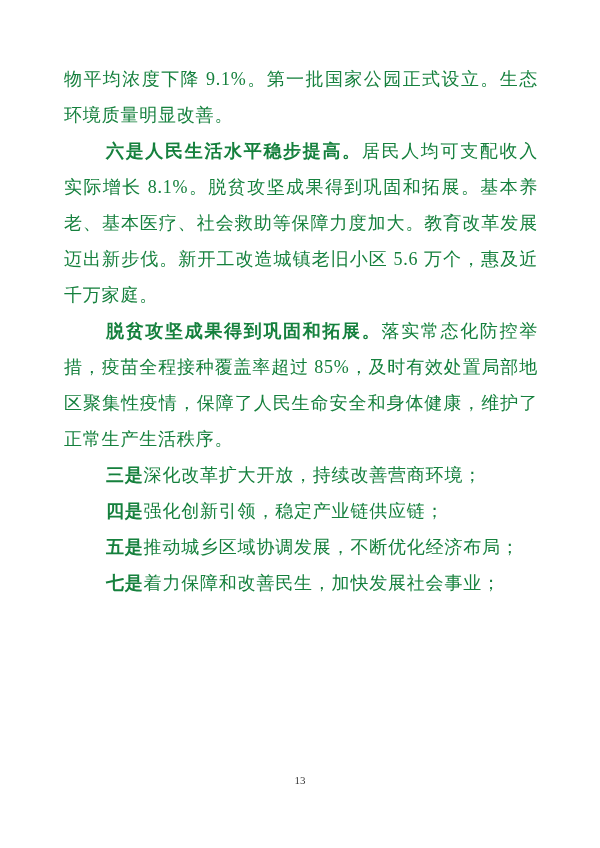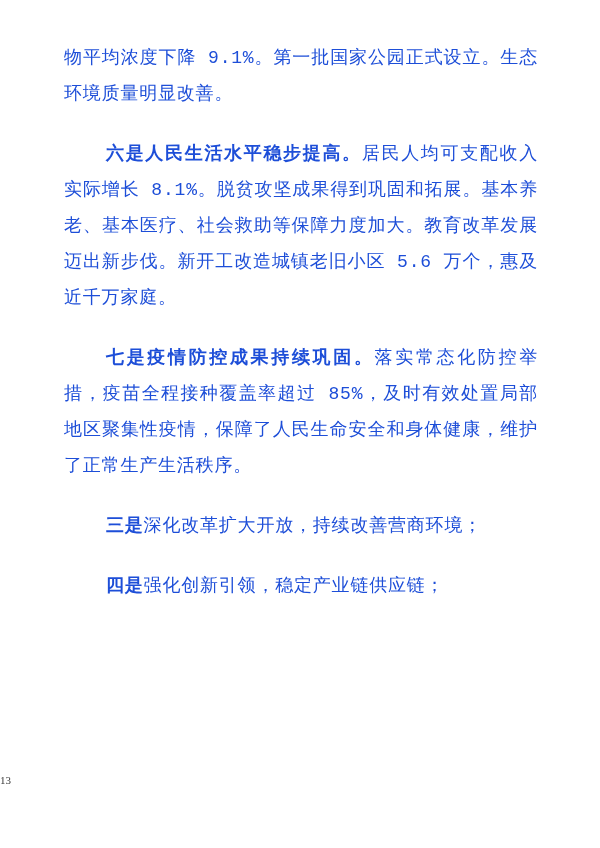--- a/index.html
+++ b/index.html
@@ -13,51 +13,53 @@
     font-family: "Liberation Serif", "DejaVu Serif", serif;
   }
   .page {
     position: absolute;
     inset: 0;
     background: #ffffff;
   }
   .text-block {
     position: absolute;
     left: 64px;
-    top: 40px;
+    top: 61px;
     width: 474px;
-    color: #1d4ed8;
-    font-family: Liberation Mono, monospace;
+    color: #15803d;
   }
   .para {
     margin: 0;
     font-size: 18px;
     line-height: 36px;
     letter-spacing: 0.8px;
     text-align: justify;
     text-justify: inter-character;
   }
-  .para.indent { text-indent: 42px; margin-top: 24px; }
+  .para.indent { text-indent: 42px; }
   .seg-bold { font-weight: bold; }
   .page-number {
     position: absolute;
     left: 0;
     right: 0;
     top: 773px;
+    text-align: center;
     font-size: 11px;
     line-height: 14px;
     color: #3a3a3a;
     letter-spacing: 0;
   }
 </style>
 </head>
 <body>
 
 <main class="page">
   <section class="text-block" id="text-block">
       <p class="para"><span class="seg">物平均浓度下降 9.1%。第一批国家公园正式设立。生态环境质量明显改善。</span></p>
       <p class="para indent"><span class="seg seg-bold">六是人民生活水平稳步提高。</span><span class="seg">居民人均可支配收入实际增长 8.1%。脱贫攻坚成果得到巩固和拓展。基本养老、基本医疗、社会救助等保障力度加大。教育改革发展迈出新步伐。新开工改造城镇老旧小区 5.6 万个，惠及近千万家庭。</span></p>
-      <p class="para indent"><span class="seg seg-bold">七是疫情防控成果持续巩固。</span><span class="seg">落实常态化防控举措，疫苗全程接种覆盖率超过 85%，及时有效处置局部地区聚集性疫情，保障了人民生命安全和身体健康，维护了正常生产生活秩序。</span></p>
+      <p class="para indent"><span class="seg seg-bold">脱贫攻坚成果得到巩固和拓展。</span><span class="seg">落实常态化防控举措，疫苗全程接种覆盖率超过 85%，及时有效处置局部地区聚集性疫情，保障了人民生命安全和身体健康，维护了正常生产生活秩序。</span></p>
       <p class="para indent"><span class="seg seg-bold">三是</span><span class="seg">深化改革扩大开放，持续改善营商环境；</span></p>
       <p class="para indent"><span class="seg seg-bold">四是</span><span class="seg">强化创新引领，稳定产业链供应链；</span></p>
+      <p class="para indent"><span class="seg seg-bold">五是</span><span class="seg">推动城乡区域协调发展，不断优化经济布局；</span></p>
+      <p class="para indent"><span class="seg seg-bold">七是</span><span class="seg">着力保障和改善民生，加快发展社会事业；</span></p>
     </section>
   <footer class="page-number">13</footer>
 </main>
 
 </body></html>

